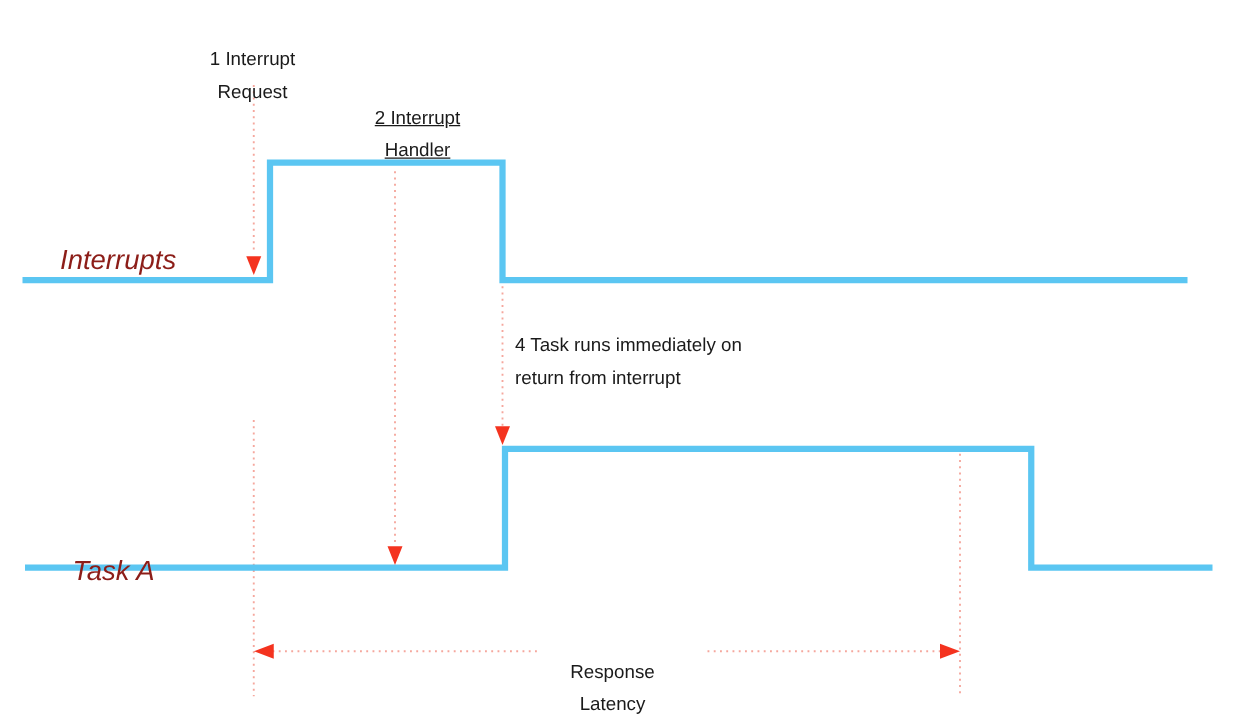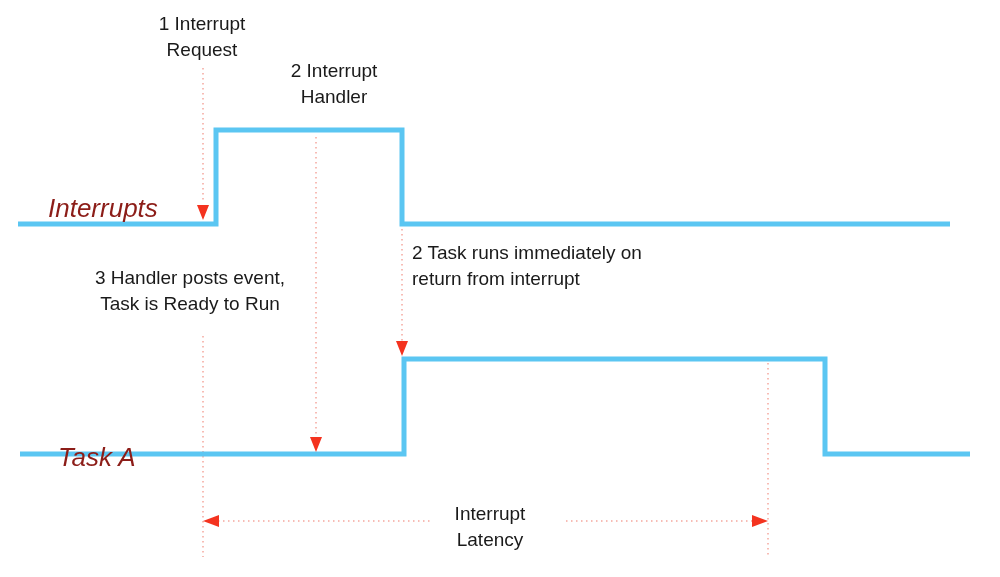--- a/index.html
+++ b/index.html
@@ -30,30 +30,31 @@
   .dot {
     fill: none;
     stroke: var(--dotted_pink);
     stroke-width: 1.5;
     stroke-dasharray: 1.5 3.5;
   }
   .arr { fill: var(--arrow_red); stroke: none; }
   .ann {
     position: absolute;
     color: var(--text_black);
-    font-size: 19px;
+    font-size: 15px;
     line-height: 26px;
     white-space: pre-line;
+    margin-top: 24px;
   }
   .center { text-align: center; }
   .right  { text-align: right; }
   .sig-label {
     position: absolute;
     color: var(--label_dark_red);
-    font-size: 26px;
+    font-size: 22px;
     font-style: italic;
     line-height: 26px;
   }
 </style>
 </head>
 <body>
 
 <div class="stage">
 
   <svg width="1000" height="577" viewBox="0 0 1000 577">
@@ -75,22 +76,20 @@
     <polygon class="arr" points="396,341 408,341 402,356"></polygon>
     <polygon class="arr" points="203,521 219,515 219,527"></polygon>
     <polygon class="arr" points="768,521 752,515 752,527"></polygon>
   </svg>
 
   <div class="sig-label" style="left:48px; top:195px;">Interrupts</div>
   <div class="sig-label" style="left:58px; top:444px;">Task A</div>
 
   <div class="ann center" style="left:102px; top:11px; width:200px;">1 Interrupt
 Request</div>
-  <div class="ann center" style="left:234px; top:58px; width:200px;">2 Interrupt
+  <div class="ann center" style="left:234px; top:58px; width:200px;text-decoration:underline;">2 Interrupt
 Handler</div>
-  <div class="ann center" style="left:40px; top:265px; width:300px;">3 Handler posts event,
-Task is Ready to Run</div>
-  <div class="ann" style="left:412px; top:240px; width:330px;">2 Task runs immediately on
+  <div class="ann" style="left:412px; top:240px; width:330px;">4 Task runs immediately on
 return from interrupt</div>
-  <div class="ann center" style="left:390px; top:501px; width:200px;">Interrupt
+  <div class="ann center" style="left:390px; top:501px; width:200px;">Response
 Latency</div>
 
 </div>
 
 </body></html>

